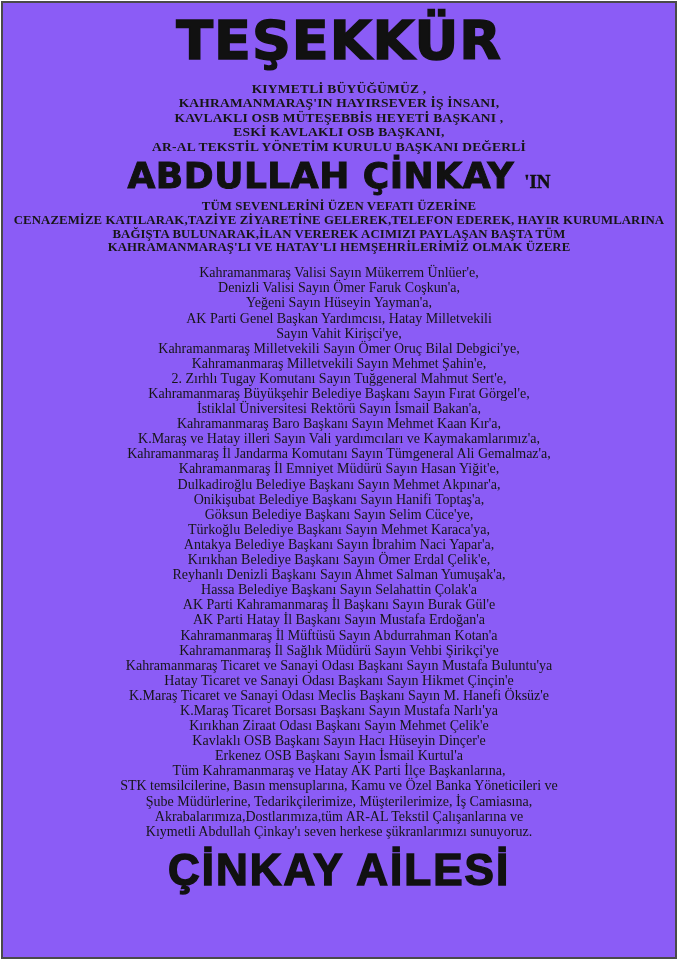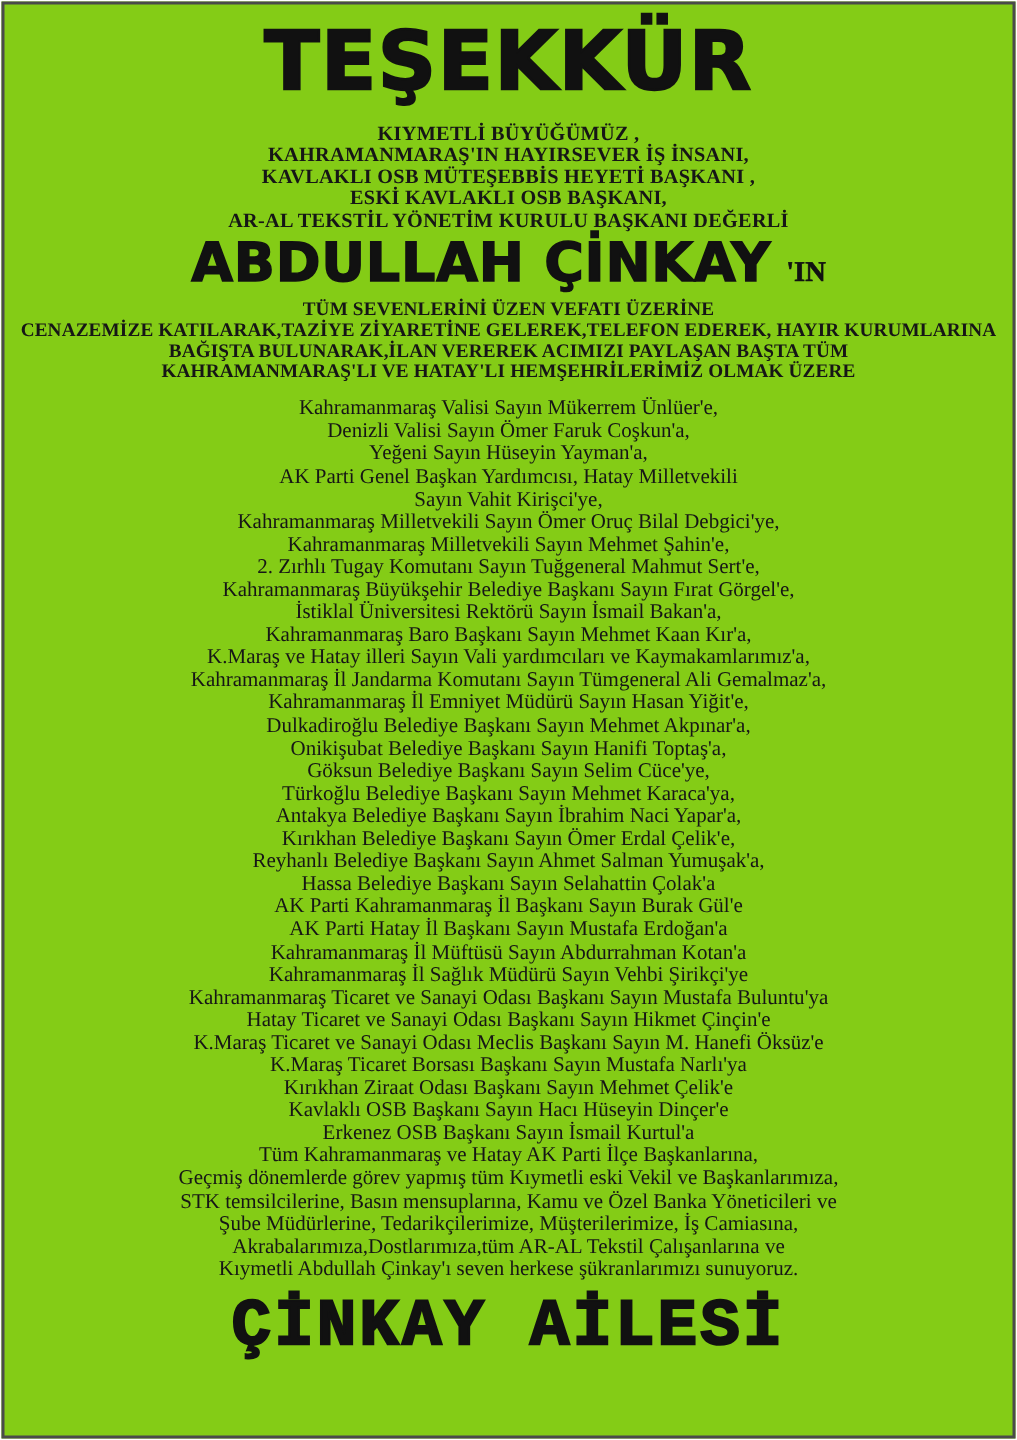--- a/index.html
+++ b/index.html
@@ -13,21 +13,21 @@
     overflow: hidden;
     font-family: "Liberation Serif", serif;
     color: #161616;
   }
   .page {
     box-sizing: border-box;
     width: 676px;
     height: 958px;
     margin: 1px;
     border: 2px solid #4a4a4a;
-    background: #84cc16;
+    background: #8b5cf6;
     text-align: center;
     overflow: hidden;
   }
   .big-title {
     margin: 10px 0 0 0;
     font-family: "DejaVu Sans", sans-serif;
     font-weight: bold;
     font-size: 54px;
     line-height: 1.05;
     letter-spacing: 1px;
@@ -75,21 +75,21 @@
   .ack-line {
     font-size: 14px;
     line-height: 15.1px;
     white-space: nowrap;
   }
   .ack-line .b {
     font-weight: normal;
   }
   .big-footer {
     margin: 8px 0 0 0;
-    font-family: Liberation Mono, monospace;
+    font-family: Liberation Sans, sans-serif;
     font-weight: bold;
     font-size: 44px;
     line-height: 1.05;
     letter-spacing: 2px;
     color: #111;
     -webkit-text-stroke: 1.5px #111;
   }
 </style>
 </head>
 <body>
@@ -129,35 +129,34 @@
       <div class="ack-line"><span>Kahramanmaraş Baro Başkanı Sayın </span><span class="b">Mehmet Kaan Kır</span><span>'a,</span></div>
       <div class="ack-line"><span>K.Maraş ve Hatay illeri Sayın </span><span class="b">Vali yardımcıları ve Kaymakamlarımız</span><span>'a,</span></div>
       <div class="ack-line"><span>Kahramanmaraş İl Jandarma Komutanı Sayın Tümgeneral </span><span class="b">Ali Gemalmaz</span><span>'a,</span></div>
       <div class="ack-line"><span>Kahramanmaraş İl Emniyet Müdürü Sayın </span><span class="b">Hasan Yiğit</span><span>'e,</span></div>
       <div class="ack-line"><span>Dulkadiroğlu Belediye Başkanı Sayın </span><span class="b">Mehmet Akpınar</span><span>'a,</span></div>
       <div class="ack-line"><span>Onikişubat Belediye Başkanı Sayın </span><span class="b">Hanifi Toptaş</span><span>'a,</span></div>
       <div class="ack-line"><span>Göksun Belediye Başkanı Sayın </span><span class="b">Selim Cüce</span><span>'ye,</span></div>
       <div class="ack-line"><span>Türkoğlu Belediye Başkanı Sayın </span><span class="b">Mehmet Karaca</span><span>'ya,</span></div>
       <div class="ack-line"><span>Antakya Belediye Başkanı Sayın </span><span class="b">İbrahim Naci Yapar</span><span>'a,</span></div>
       <div class="ack-line"><span>Kırıkhan Belediye Başkanı Sayın </span><span class="b">Ömer Erdal Çelik</span><span>'e,</span></div>
-      <div class="ack-line"><span>Reyhanlı Belediye Başkanı Sayın </span><span class="b">Ahmet Salman Yumuşak</span><span>'a,</span></div>
+      <div class="ack-line"><span>Reyhanlı Denizli Başkanı Sayın </span><span class="b">Ahmet Salman Yumuşak</span><span>'a,</span></div>
       <div class="ack-line"><span>Hassa Belediye Başkanı Sayın </span><span class="b">Selahattin Çolak</span><span>'a</span></div>
       <div class="ack-line"><span>AK Parti Kahramanmaraş İl Başkanı Sayın </span><span class="b">Burak Gül</span><span>'e</span></div>
       <div class="ack-line"><span>AK Parti Hatay İl Başkanı Sayın </span><span class="b">Mustafa Erdoğan</span><span>'a</span></div>
       <div class="ack-line"><span>Kahramanmaraş İl Müftüsü Sayın </span><span class="b">Abdurrahman Kotan</span><span>'a</span></div>
       <div class="ack-line"><span>Kahramanmaraş İl Sağlık Müdürü Sayın </span><span class="b">Vehbi Şirikçi</span><span>'ye</span></div>
       <div class="ack-line"><span>Kahramanmaraş Ticaret ve Sanayi Odası Başkanı Sayın </span><span class="b">Mustafa Buluntu</span><span>'ya</span></div>
       <div class="ack-line"><span>Hatay Ticaret ve Sanayi Odası Başkanı Sayın </span><span class="b">Hikmet Çinçin</span><span>'e</span></div>
       <div class="ack-line"><span>K.Maraş Ticaret ve Sanayi Odası Meclis Başkanı Sayın </span><span class="b">M. Hanefi Öksüz</span><span>'e</span></div>
       <div class="ack-line"><span>K.Maraş Ticaret Borsası Başkanı Sayın </span><span class="b">Mustafa Narlı</span><span>'ya</span></div>
       <div class="ack-line"><span>Kırıkhan Ziraat Odası Başkanı Sayın </span><span class="b">Mehmet Çelik</span><span>'e</span></div>
       <div class="ack-line"><span>Kavlaklı OSB Başkanı Sayın </span><span class="b">Hacı Hüseyin Dinçer</span><span>'e</span></div>
       <div class="ack-line"><span>Erkenez OSB Başkanı Sayın </span><span class="b">İsmail Kurtul</span><span>'a</span></div>
       <div class="ack-line"><span>Tüm Kahramanmaraş ve Hatay AK Parti İlçe Başkanlarına,</span></div>
-      <div class="ack-line"><span>Geçmiş dönemlerde görev yapmış tüm Kıymetli eski Vekil ve Başkanlarımıza,</span></div>
       <div class="ack-line"><span>STK temsilcilerine, Basın mensuplarına, Kamu ve Özel Banka Yöneticileri ve</span></div>
       <div class="ack-line"><span>Şube Müdürlerine, Tedarikçilerimize, Müşterilerimize, İş Camiasına,</span></div>
       <div class="ack-line"><span>Akrabalarımıza,Dostlarımıza,tüm AR-AL Tekstil Çalışanlarına ve</span></div>
       <div class="ack-line"><span>Kıymetli Abdullah Çinkay'ı seven herkese şükranlarımızı sunuyoruz.</span></div>
     </div>
 
   <h1 class="big-footer">ÇİNKAY AİLESİ</h1>
 
 </div>
 

